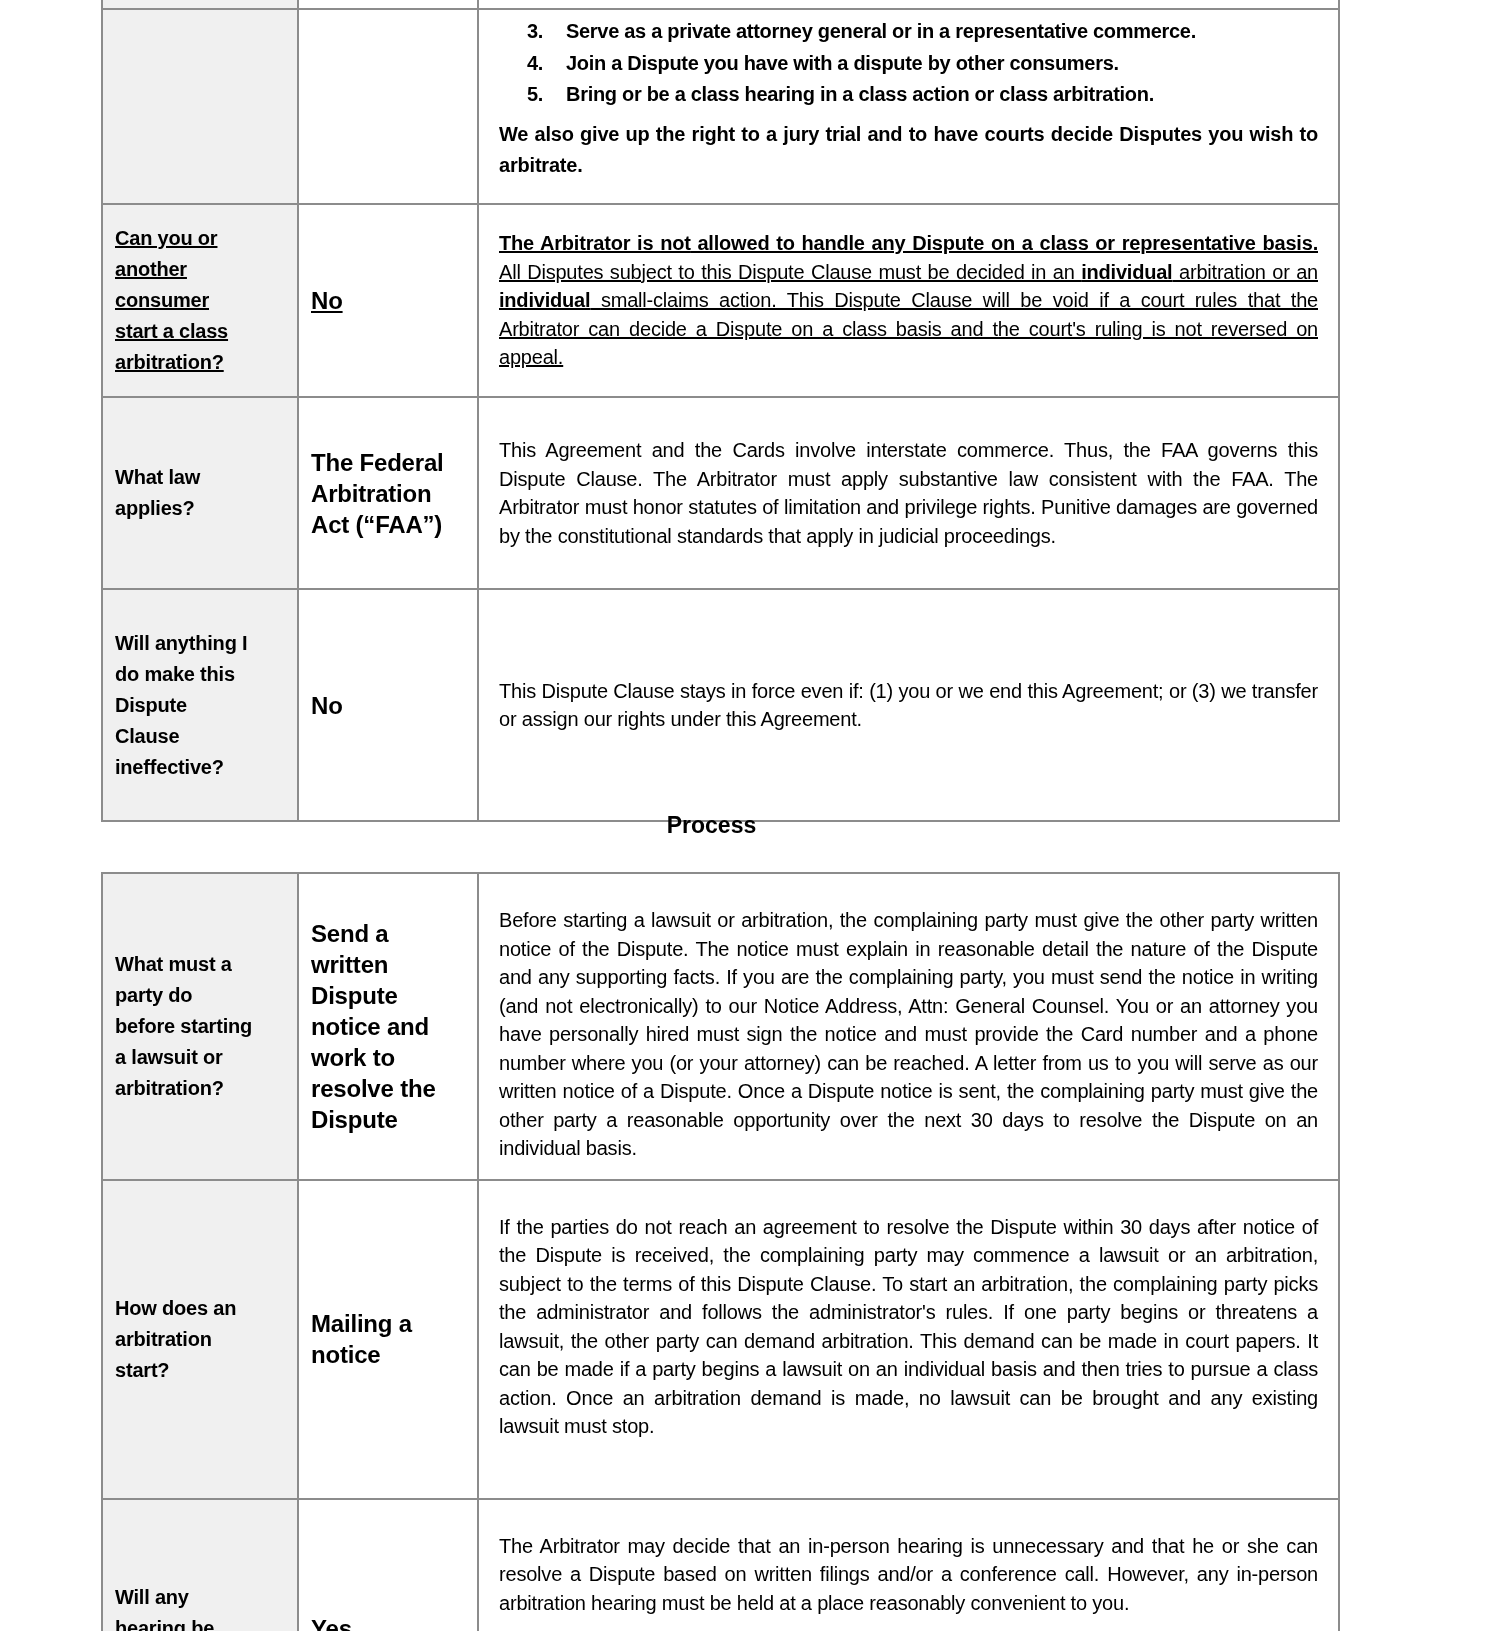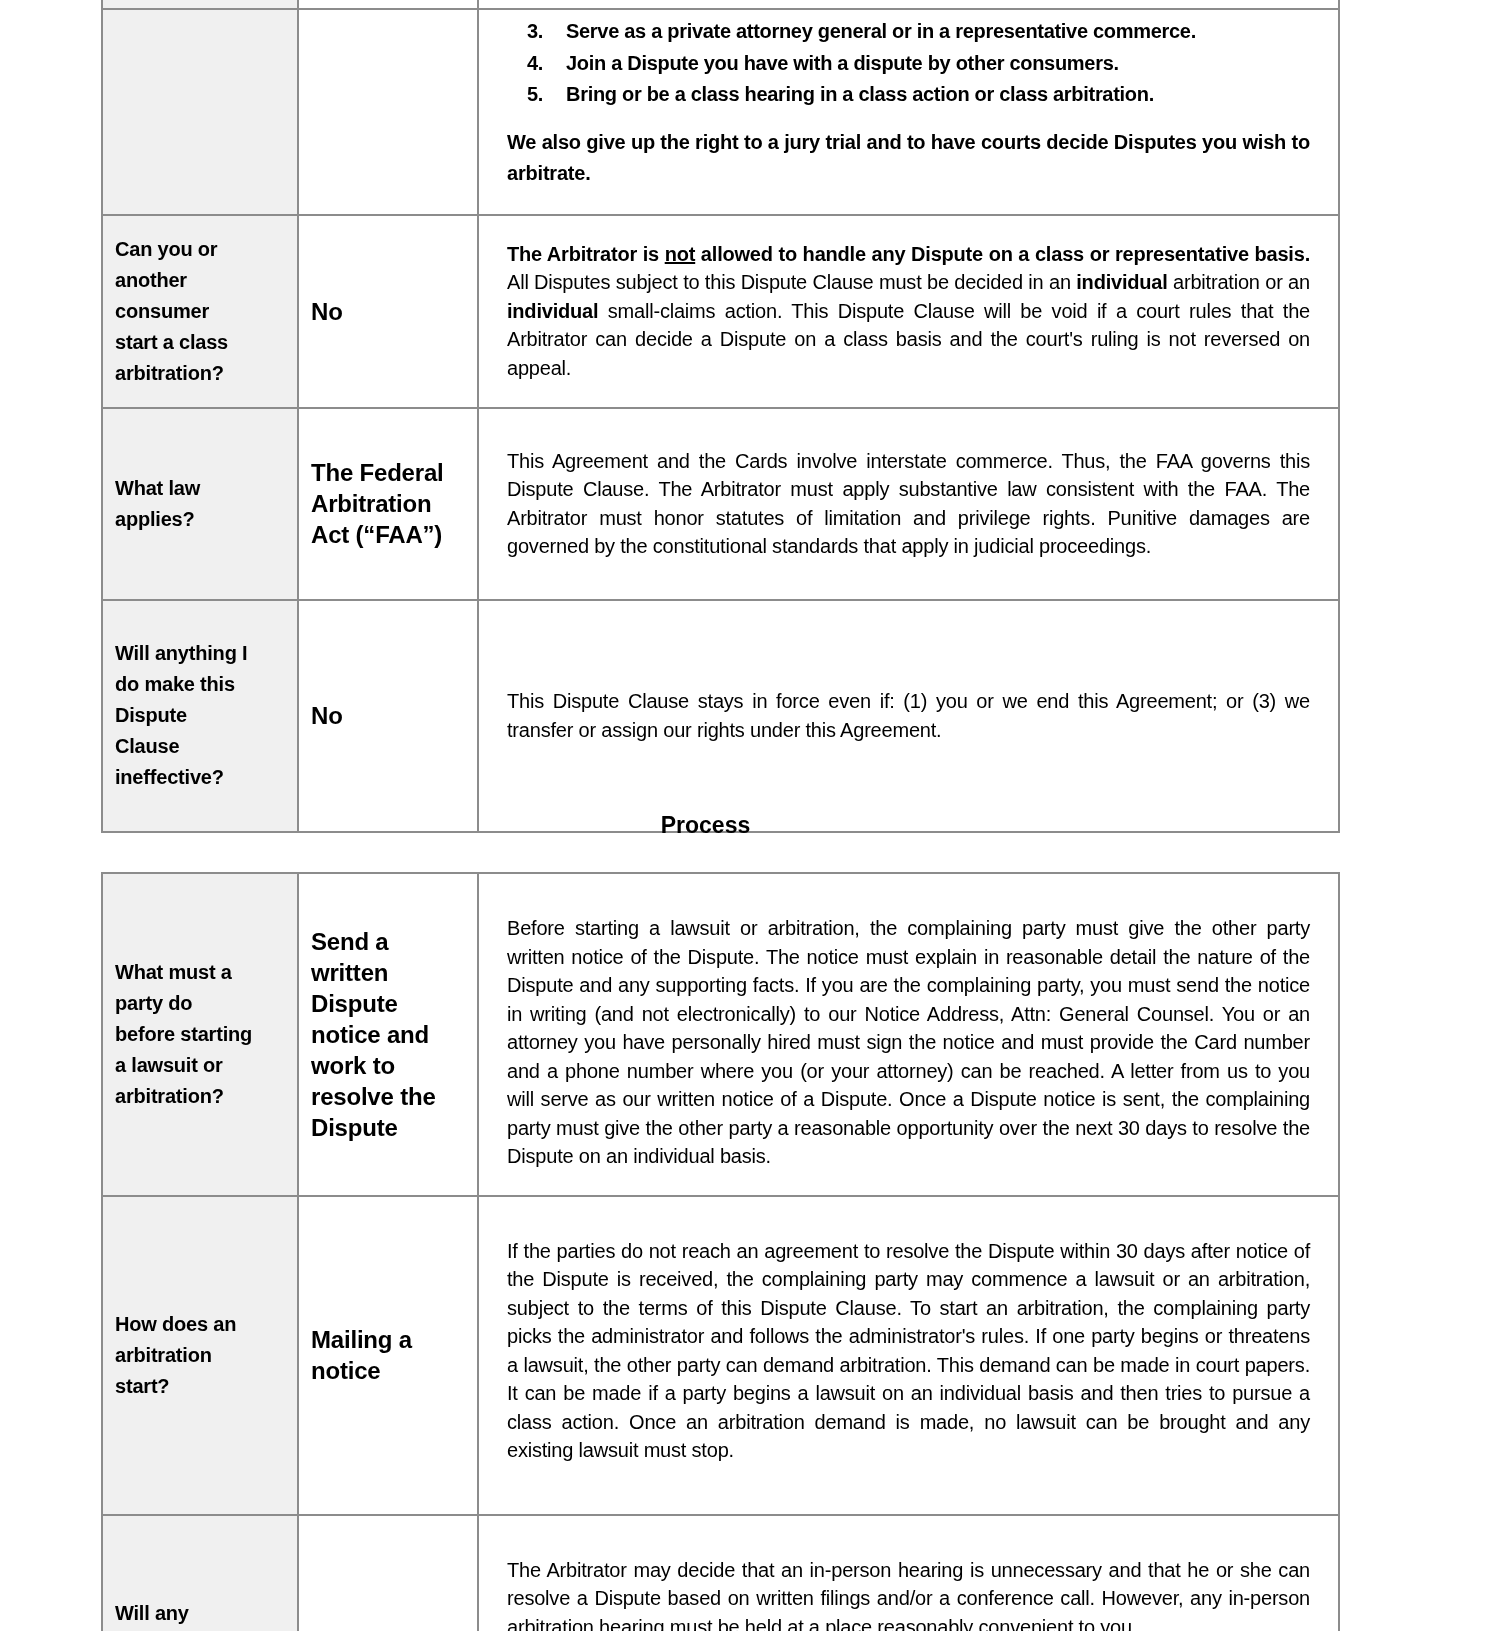--- a/index.html
+++ b/index.html
@@ -52,51 +52,51 @@
   }
   td.c {
     font-size: 20px;
     line-height: 28.5px;
     letter-spacing: -0.2px;
     padding-left: 14px;
     padding-right: 14px;
   }
   #table2 td.c { vertical-align: top; padding-top: 24px; }
 
-  td.c p { margin: 16px; text-align: justify; }
+  td.c p { margin: 8px; text-align: justify; }
   .b { font-weight: bold; }
   .u { text-decoration: underline; }
 
   .li {
     position: relative;
     padding-left: 75px;
     font-weight: bold;
     line-height: 31.5px;
     white-space: nowrap;
     overflow: hidden;
     letter-spacing: -0.3px;
   }
   .li .num { position: absolute; left: 36px; }
   .tail { line-height: 31.5px; }
 
   tr.stub  { height: 28px; }
   tr.rA    { height: 195px; }
-  tr.rB    { height: 193px; }
+  tr.rB    { height: 193px; text-decoration: underline; }
   tr.rC    { height: 192px; }
   tr.rD    { height: 232px; }
   tr.rE    { height: 291px; }
   tr.rF    { height: 319px; }
   tr.rG    { height: 260px; }
 
   #rowA-cell { vertical-align: top; padding-top: 6px; }
 
   .process-heading {
     position: absolute;
     top: 810px;
-    left: 87px;
+    left: 93px;
     width: 1237px;
     text-align: center;
     font-weight: bold;
     font-size: 23px;
     line-height: 30px;
   }
 </style>
 </head>
 <body>
 

